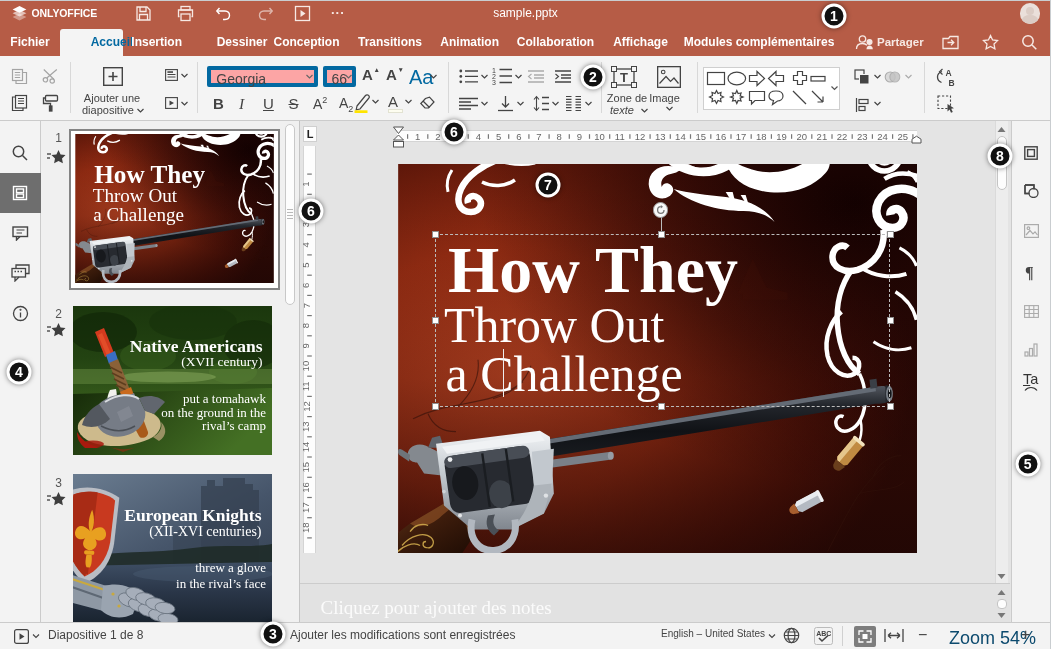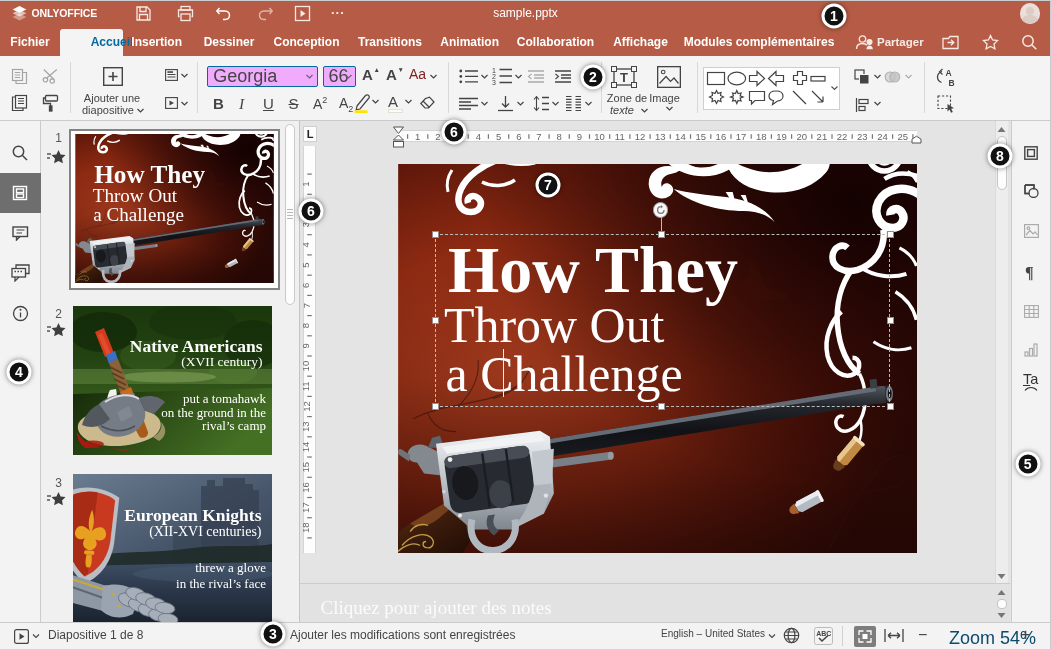--- a/index.html
+++ b/index.html
@@ -13,22 +13,22 @@
   #rightline{left:1049.5px;top:0;width:1.5px;height:649px;background:#C9CDD0;z-index:60;}
   .tab{position:absolute;top:28px;height:28px;line-height:29px;color:#FFFFFF;font-size:12px;
        font-weight:bold;text-align:center;transform:translateX(-50%);white-space:nowrap;}
   #activetab{position:absolute;left:60px;top:29px;width:63px;height:27px;background:#F4F4F4;
        border-radius:3px 3px 0 0;}
   
   #toolbar{left:0;top:56px;width:1051px;height:65px;background:#F4F4F4;
            border-bottom:1px solid #CBCBCB;box-sizing:border-box;}
   .vsep{position:absolute;width:1px;background:#D8D8D8;top:62px;height:51px;}
   .tbtxt{position:absolute;font-size:11px;color:#444;text-align:center;white-space:nowrap;}
-  .combo{position:absolute;background:#f0abfc;border:1px solid #0369a1;border-radius:2px;
-         box-sizing:border-box;font-size:18px;color:#444;}
+  .combo{position:absolute;background:#fca5a5;border:4px solid #0369a1;border-radius:2px;
+         box-sizing:border-box;font-size:14px;color:#444;}
   
   #leftbar{left:0;top:121px;width:41px;height:501px;background:#F3F3F3;border-right:1px solid #CBCBCB;box-sizing:border-box;}
   #thumbs{left:41px;top:121px;width:259px;height:501px;background:#F0F0F0;border-right:1px solid #C4C4C4;box-sizing:border-box;}
   #canvas{left:300px;top:121px;width:695px;height:501px;background:#E4E4E4;}
   #rightbar{left:1010.5px;top:121px;width:40.5px;height:501px;background:#F3F3F3;border-left:1px solid #CBCBCB;box-sizing:border-box;}
   #statusbar{left:0;top:622px;width:1051px;height:27px;background:#F3F3F3;border-top:1px solid #CBCBCB;box-sizing:border-box;}
   
   .badge{position:absolute;width:19px;height:19px;background:#111;border:3px solid #FFF;
          border-radius:50%;color:#FFF;font-size:14px;font-weight:bold;text-align:center;
          line-height:19px;transform:translate(-50%,-50%);box-shadow:0 0 5px rgba(0,0,0,.5);z-index:90;
@@ -84,21 +84,21 @@
 </svg>
 <div class="abs" style="left:331px;top:2px;color:#F7E9E4;font-size:13px;font-weight:bold;letter-spacing:1px;">...</div>
 <div class="abs" style="left:1019.6px;top:3.3px;width:20.6px;height:20.6px;border-radius:50%;background:#EADFDA;overflow:hidden;">
   <div style="position:absolute;left:6px;top:3.5px;width:8.5px;height:8.5px;border-radius:50%;background:#DBCCC5;"></div>
   <div style="position:absolute;left:2.5px;top:11.5px;width:15.5px;height:10px;border-radius:50% 50% 0 0;background:#DBCCC5;"></div>
 </div>
 
 <div class="tab" style="left:30px;">Fichier</div>
 <div class="tab" style="left:98px;color:#0369a1;margin-left:14px;">Accueil</div>
 <div class="tab" style="left:156.7px;">Insertion</div>
-<div class="tab" style="left:229px;">Dessiner</div>
+<div class="tab" style="left:242px;">Dessiner</div>
 <div class="tab" style="left:306.5px;">Conception</div>
 <div class="tab" style="left:390px;">Transitions</div>
 <div class="tab" style="left:469.7px;">Animation</div>
 <div class="tab" style="left:555.5px;">Collaboration</div>
 <div class="tab" style="left:640.5px;">Affichage</div>
 <div class="tab" style="left:759px;">Modules complémentaires</div>
 
 <svg class="abs" style="left:855px;top:34px" width="20" height="16" viewBox="0 0 20 16" fill="none" stroke="#F7E9E4" stroke-width="1.3">
   <circle cx="7.5" cy="5" r="3.2"></circle>
     <path d="M1.5 15 C1.5 11.5 4 9.5 7.5 9.5 C9.5 9.5 11 10.2 12 11.3"></path>
@@ -174,21 +174,21 @@
 <div class="combo" style="left:207.3px;top:66px;width:111px;height:20.5px;line-height:19px;padding-left:5px;">Georgia</div>
 <svg class="abs" style="left:305px;top:73px" width="9" height="7" viewBox="0 0 9 7" fill="none" stroke="#666" stroke-width="1.2">
     <path d="M1.5 2 L4.5 5 L7.5 2"></path>
   </svg>
 <div class="combo" style="left:322.5px;top:66px;width:33.5px;height:20.5px;line-height:19px;padding-left:5px;">66</div>
 <svg class="abs" style="left:344px;top:73px" width="9" height="7" viewBox="0 0 9 7" fill="none" stroke="#666" stroke-width="1.2">
     <path d="M1.5 2 L4.5 5 L7.5 2"></path>
   </svg>
 <div class="abs" style="left:362px;top:66px;font-size:15px;font-weight:bold;color:#444;">A<span style="position:absolute;left:11.5px;top:0px;font-size:6.5px;">▲</span></div>
 <div class="abs" style="left:386px;top:66px;font-size:15px;font-weight:bold;color:#444;">A<span style="position:absolute;left:11.5px;top:0px;font-size:6.5px;">▼</span></div>
-<div class="abs" style="left:409px;top:66px;font-size:14px;color:#7f1d1d;">Aa</div>
+<div class="abs" style="left:409px;top:66px;font-size:20px;color:#0369a1;">Aa</div>
 <svg class="abs" style="left:429px;top:72.5px" width="9" height="7" viewBox="0 0 9 7" fill="none" stroke="#444" stroke-width="1.2">
     <path d="M1.5 2 L4.5 5 L7.5 2"></path>
   </svg>
 
 <div class="abs" style="left:213px;top:95px;font-size:15px;font-weight:bold;color:#444;">B</div>
 <div class="abs" style="left:239px;top:94.5px;font-size:15.5px;font-style:italic;color:#444;font-family:'Liberation Serif',serif;">I</div>
 <div class="abs" style="left:263px;top:95px;font-size:15px;color:#444;text-decoration:underline;">U</div>
 <div class="abs" style="left:288.5px;top:95px;font-size:15px;color:#444;text-decoration:line-through;">S</div>
 <div class="abs" style="left:313px;top:95px;font-size:14px;color:#444;">A<sup style="font-size:9px;">2</sup></div>
 <div class="abs" style="left:339px;top:95px;font-size:14px;color:#444;">A<sub style="font-size:9px;">2</sub></div>

